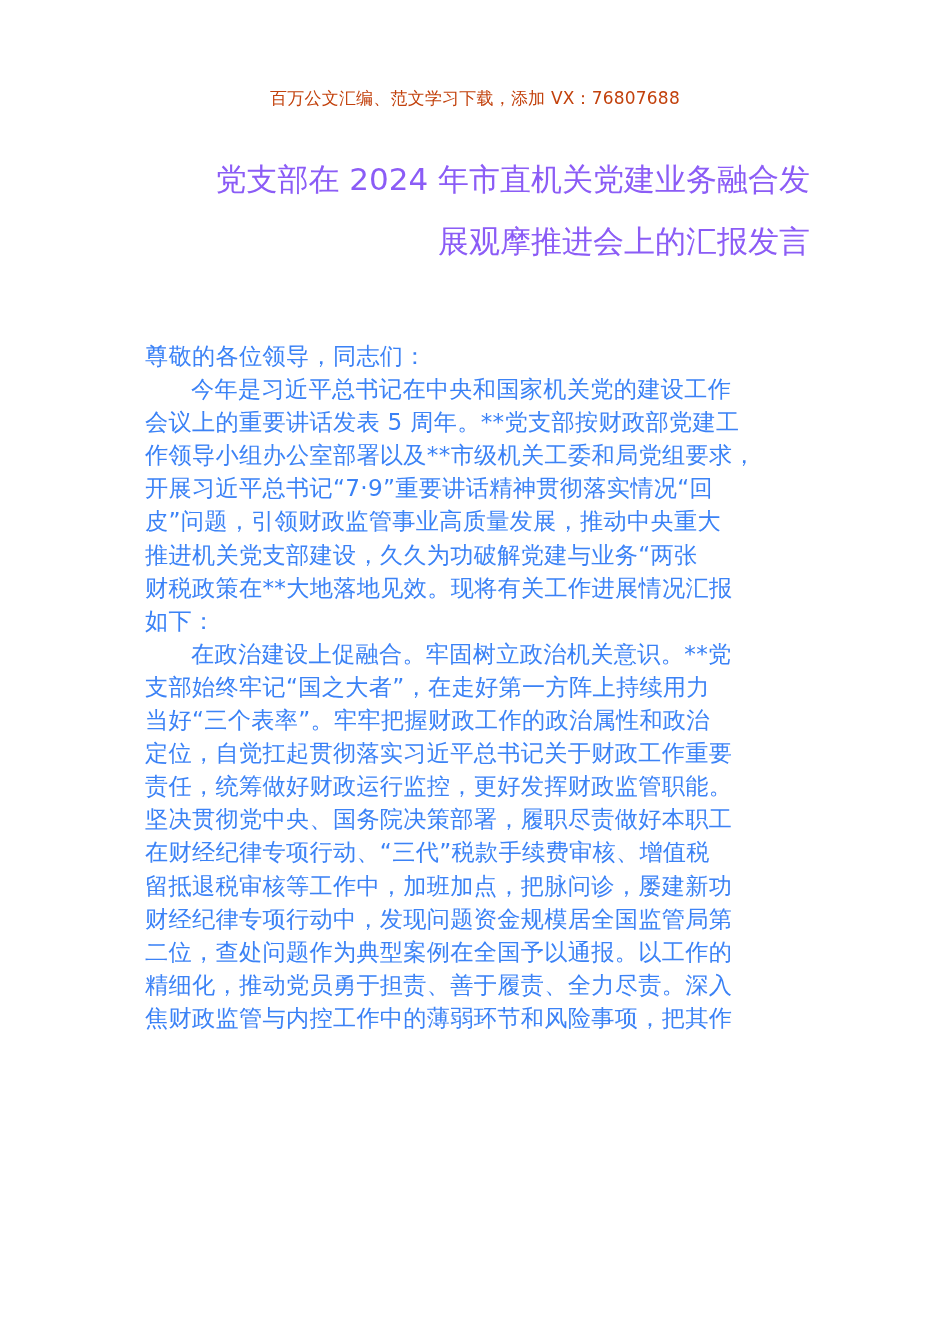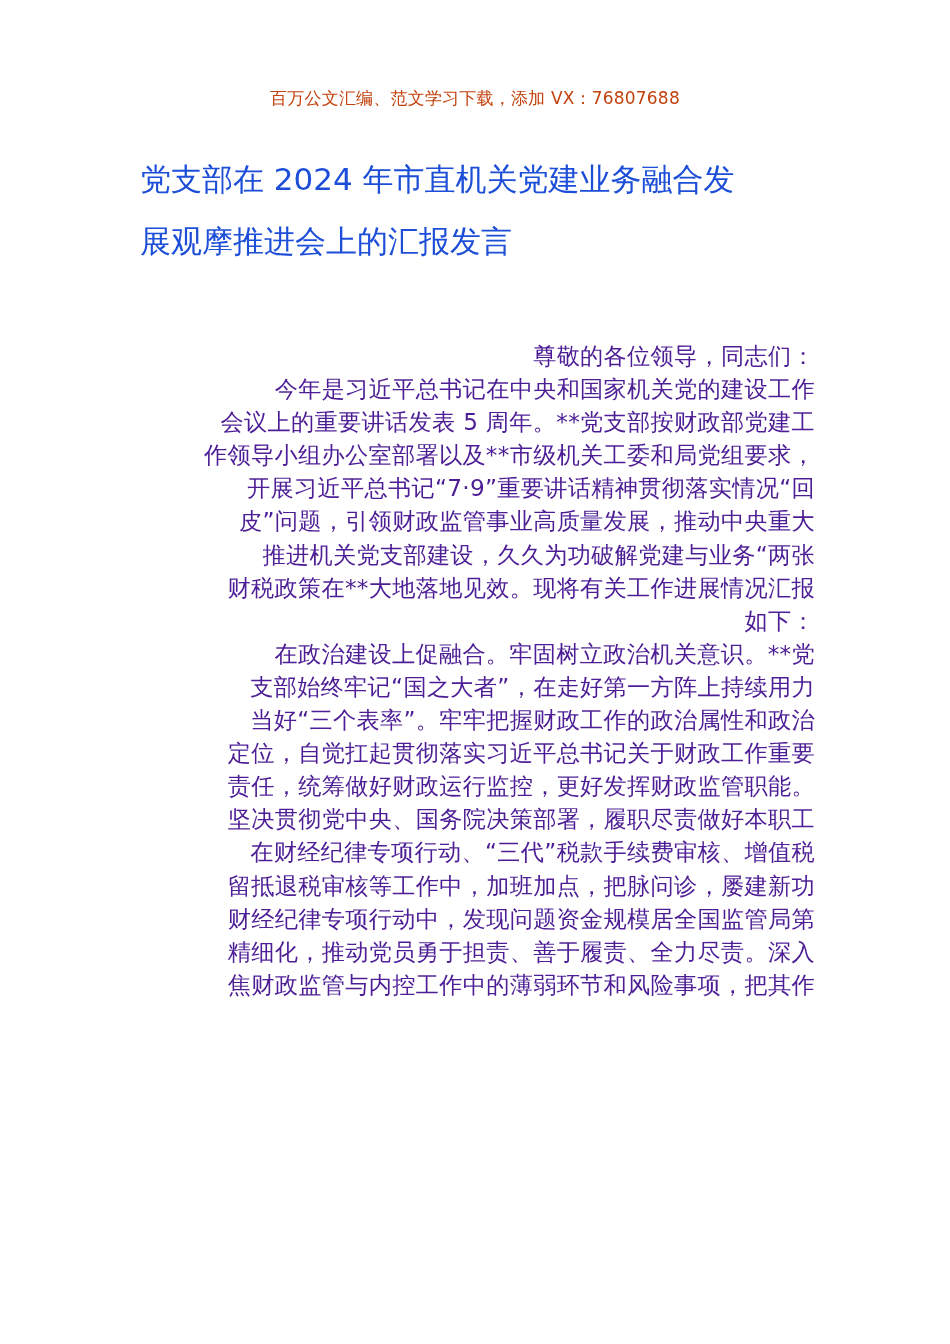--- a/index.html
+++ b/index.html
@@ -24,47 +24,46 @@
       font-size: 17px;
       line-height: 24px;
       color: #c2410c;
       letter-spacing: 0.2px;
     }
     .title {
       position: absolute;
       top: 148px;
       left: 140px;
       width: 670px;
-      text-align: left;
+      text-align: right;
       font-family: "DejaVu Sans", "Liberation Sans", sans-serif;
       font-size: 31px;
       line-height: 62px;
-      color: #1d4ed8;
+      color: #8b5cf6;
       font-weight: normal;
       margin: 0;
     }
     .title .line {
       display: block;
       white-space: nowrap;
     }
     .body-text {
       position: absolute;
       top: 339px;
       left: 145px;
       width: 670px;
     }
     .body-text .line {
       display: block;
       white-space: nowrap;
       font-size: 23.2px;
       line-height: 33.1px;
       height: 33.1px;
       letter-spacing: 0.3px;
-      color: #4c1d95;
-      text-align: right;
+      color: #3b82f6;
     }
     .body-text .line.indent {
       padding-left: 46px;
     }
   </style>
 </head>
 <body>
 
 <div class="header-note">百万公文汇编、范文学习下载，添加 VX：76807688</div>
 
@@ -86,16 +85,17 @@
       <span class="line">如下：</span>
       <span class="line indent">在政治建设上促融合。牢固树立政治机关意识。**党</span>
       <span class="line">支部始终牢记“国之大者”，在走好第一方阵上持续用力</span>
       <span class="line">当好“三个表率”。牢牢把握财政工作的政治属性和政治</span>
       <span class="line">定位，自觉扛起贯彻落实习近平总书记关于财政工作重要</span>
       <span class="line">责任，统筹做好财政运行监控，更好发挥财政监管职能。</span>
       <span class="line">坚决贯彻党中央、国务院决策部署，履职尽责做好本职工</span>
       <span class="line">在财经纪律专项行动、“三代”税款手续费审核、增值税</span>
       <span class="line">留抵退税审核等工作中，加班加点，把脉问诊，屡建新功</span>
       <span class="line">财经纪律专项行动中，发现问题资金规模居全国监管局第</span>
+      <span class="line">二位，查处问题作为典型案例在全国予以通报。以工作的</span>
       <span class="line">精细化，推动党员勇于担责、善于履责、全力尽责。深入</span>
       <span class="line">焦财政监管与内控工作中的薄弱环节和风险事项，把其作</span>
     </div>
 </div>
 
 </body></html>

